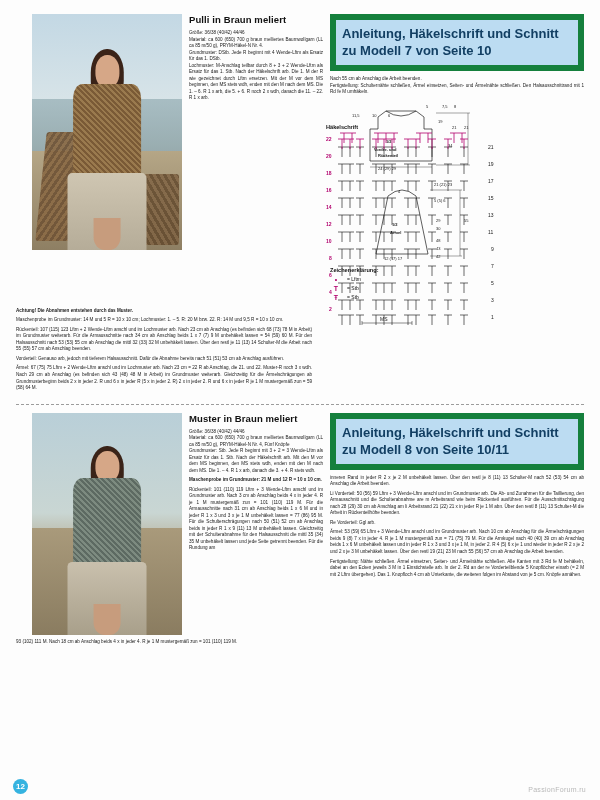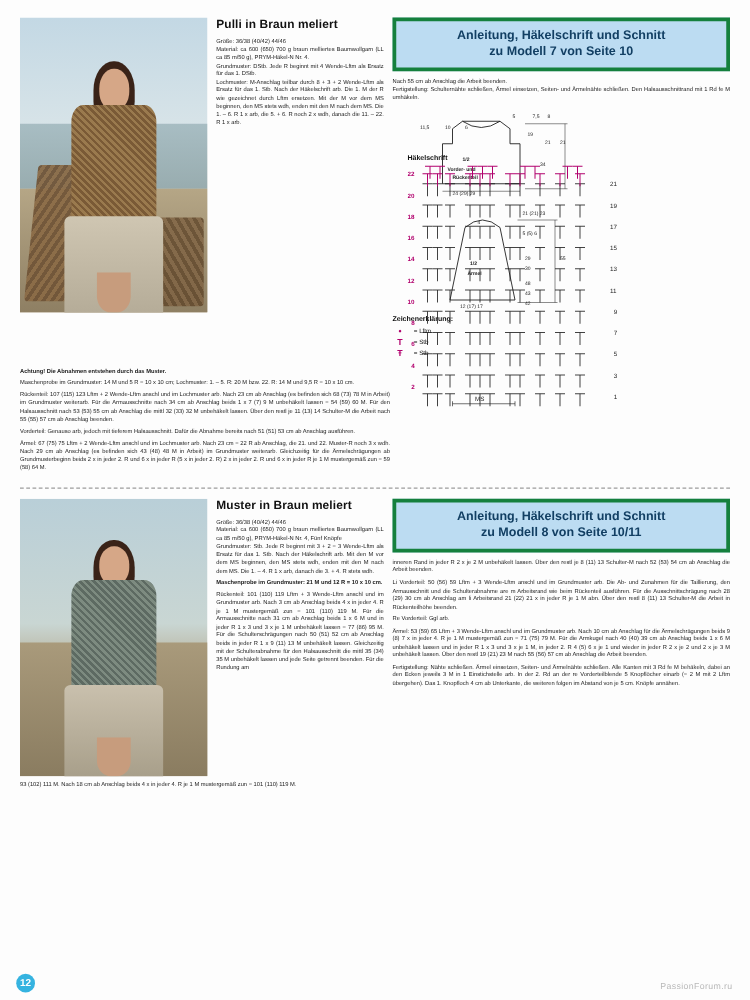--- a/index.html
+++ b/index.html
@@ -19,21 +19,21 @@
     background: #fdfdfd;
     padding: 14px 16px 0 16px;
   }
 
   
   .txt { font-size: 4.6px; line-height: 1.42; color: #1a1a1a; text-align: justify; }
   .txt b, .bold { font-weight: bold; }
 
   
   .section { position: relative; }
-  .row { display: flex; gap: 7px; }
+  .row { display: flex; gap: 7px; margin-left: 16px; }
 
   .photo {
     width: 150px;
     height: 236px;
     flex: 0 0 150px;
     position: relative;
     overflow: hidden;
     border: 0;
   }
   .photo.lower { height: 222px; }
@@ -44,26 +44,26 @@
     color: #111;
     margin: 0 0 5px 0;
     letter-spacing: .1px;
   }
 
   .col-mid { width: 134px; flex: 0 0 134px; }
   .col-right { flex: 1 1 auto; }
 
   .blue-head {
     background: #bcdcf2;
-    border: 3px solid #15803d;
+    border: 6px solid #15803d;
     padding: 5px 6px 6px 6px;
-    text-align: center;
+    text-align: left;
     color: #123f63;
     font-weight: bold;
-    font-size: 10px;
+    font-size: 13px;
     line-height: 1.32;
     margin-bottom: 5px;
   }
 
   
   .sky {
     position: absolute; inset: 0;
     background: linear-gradient(#c3d8e4 0%, #d8e4e8 38%, #cfd3cc 55%, #b9a98c 72%, #a4906f 100%);
   }
   .sea {

